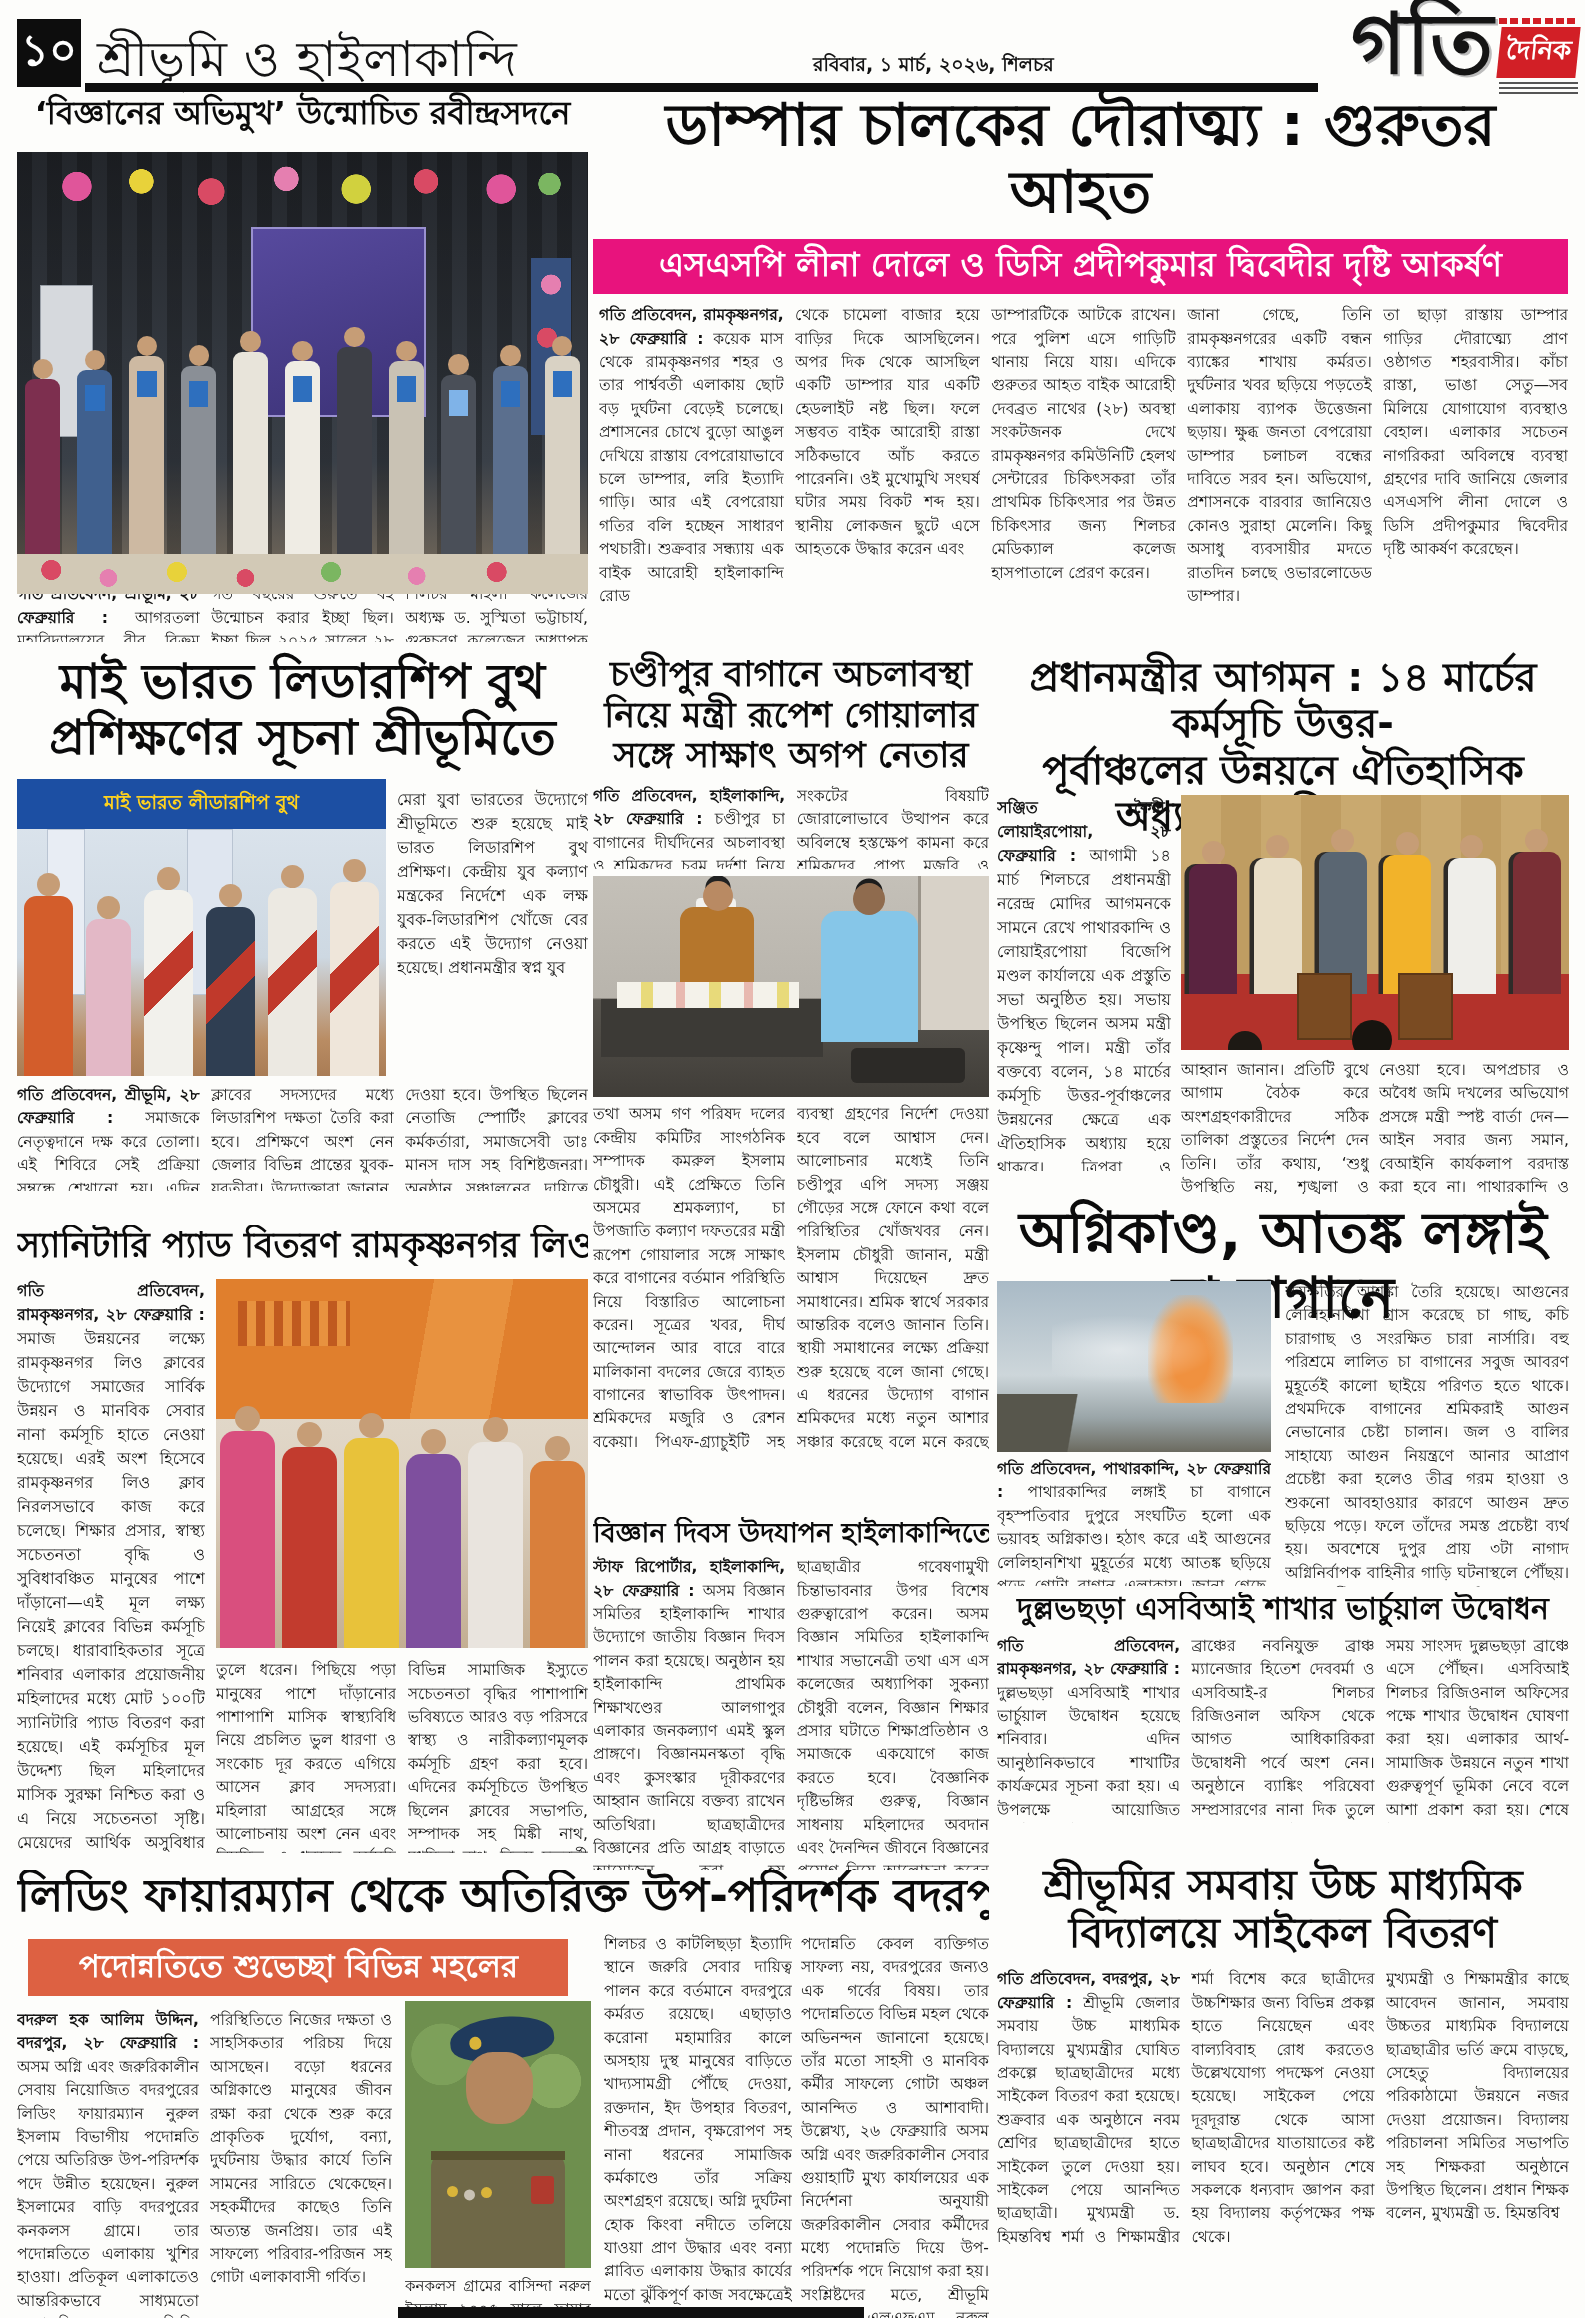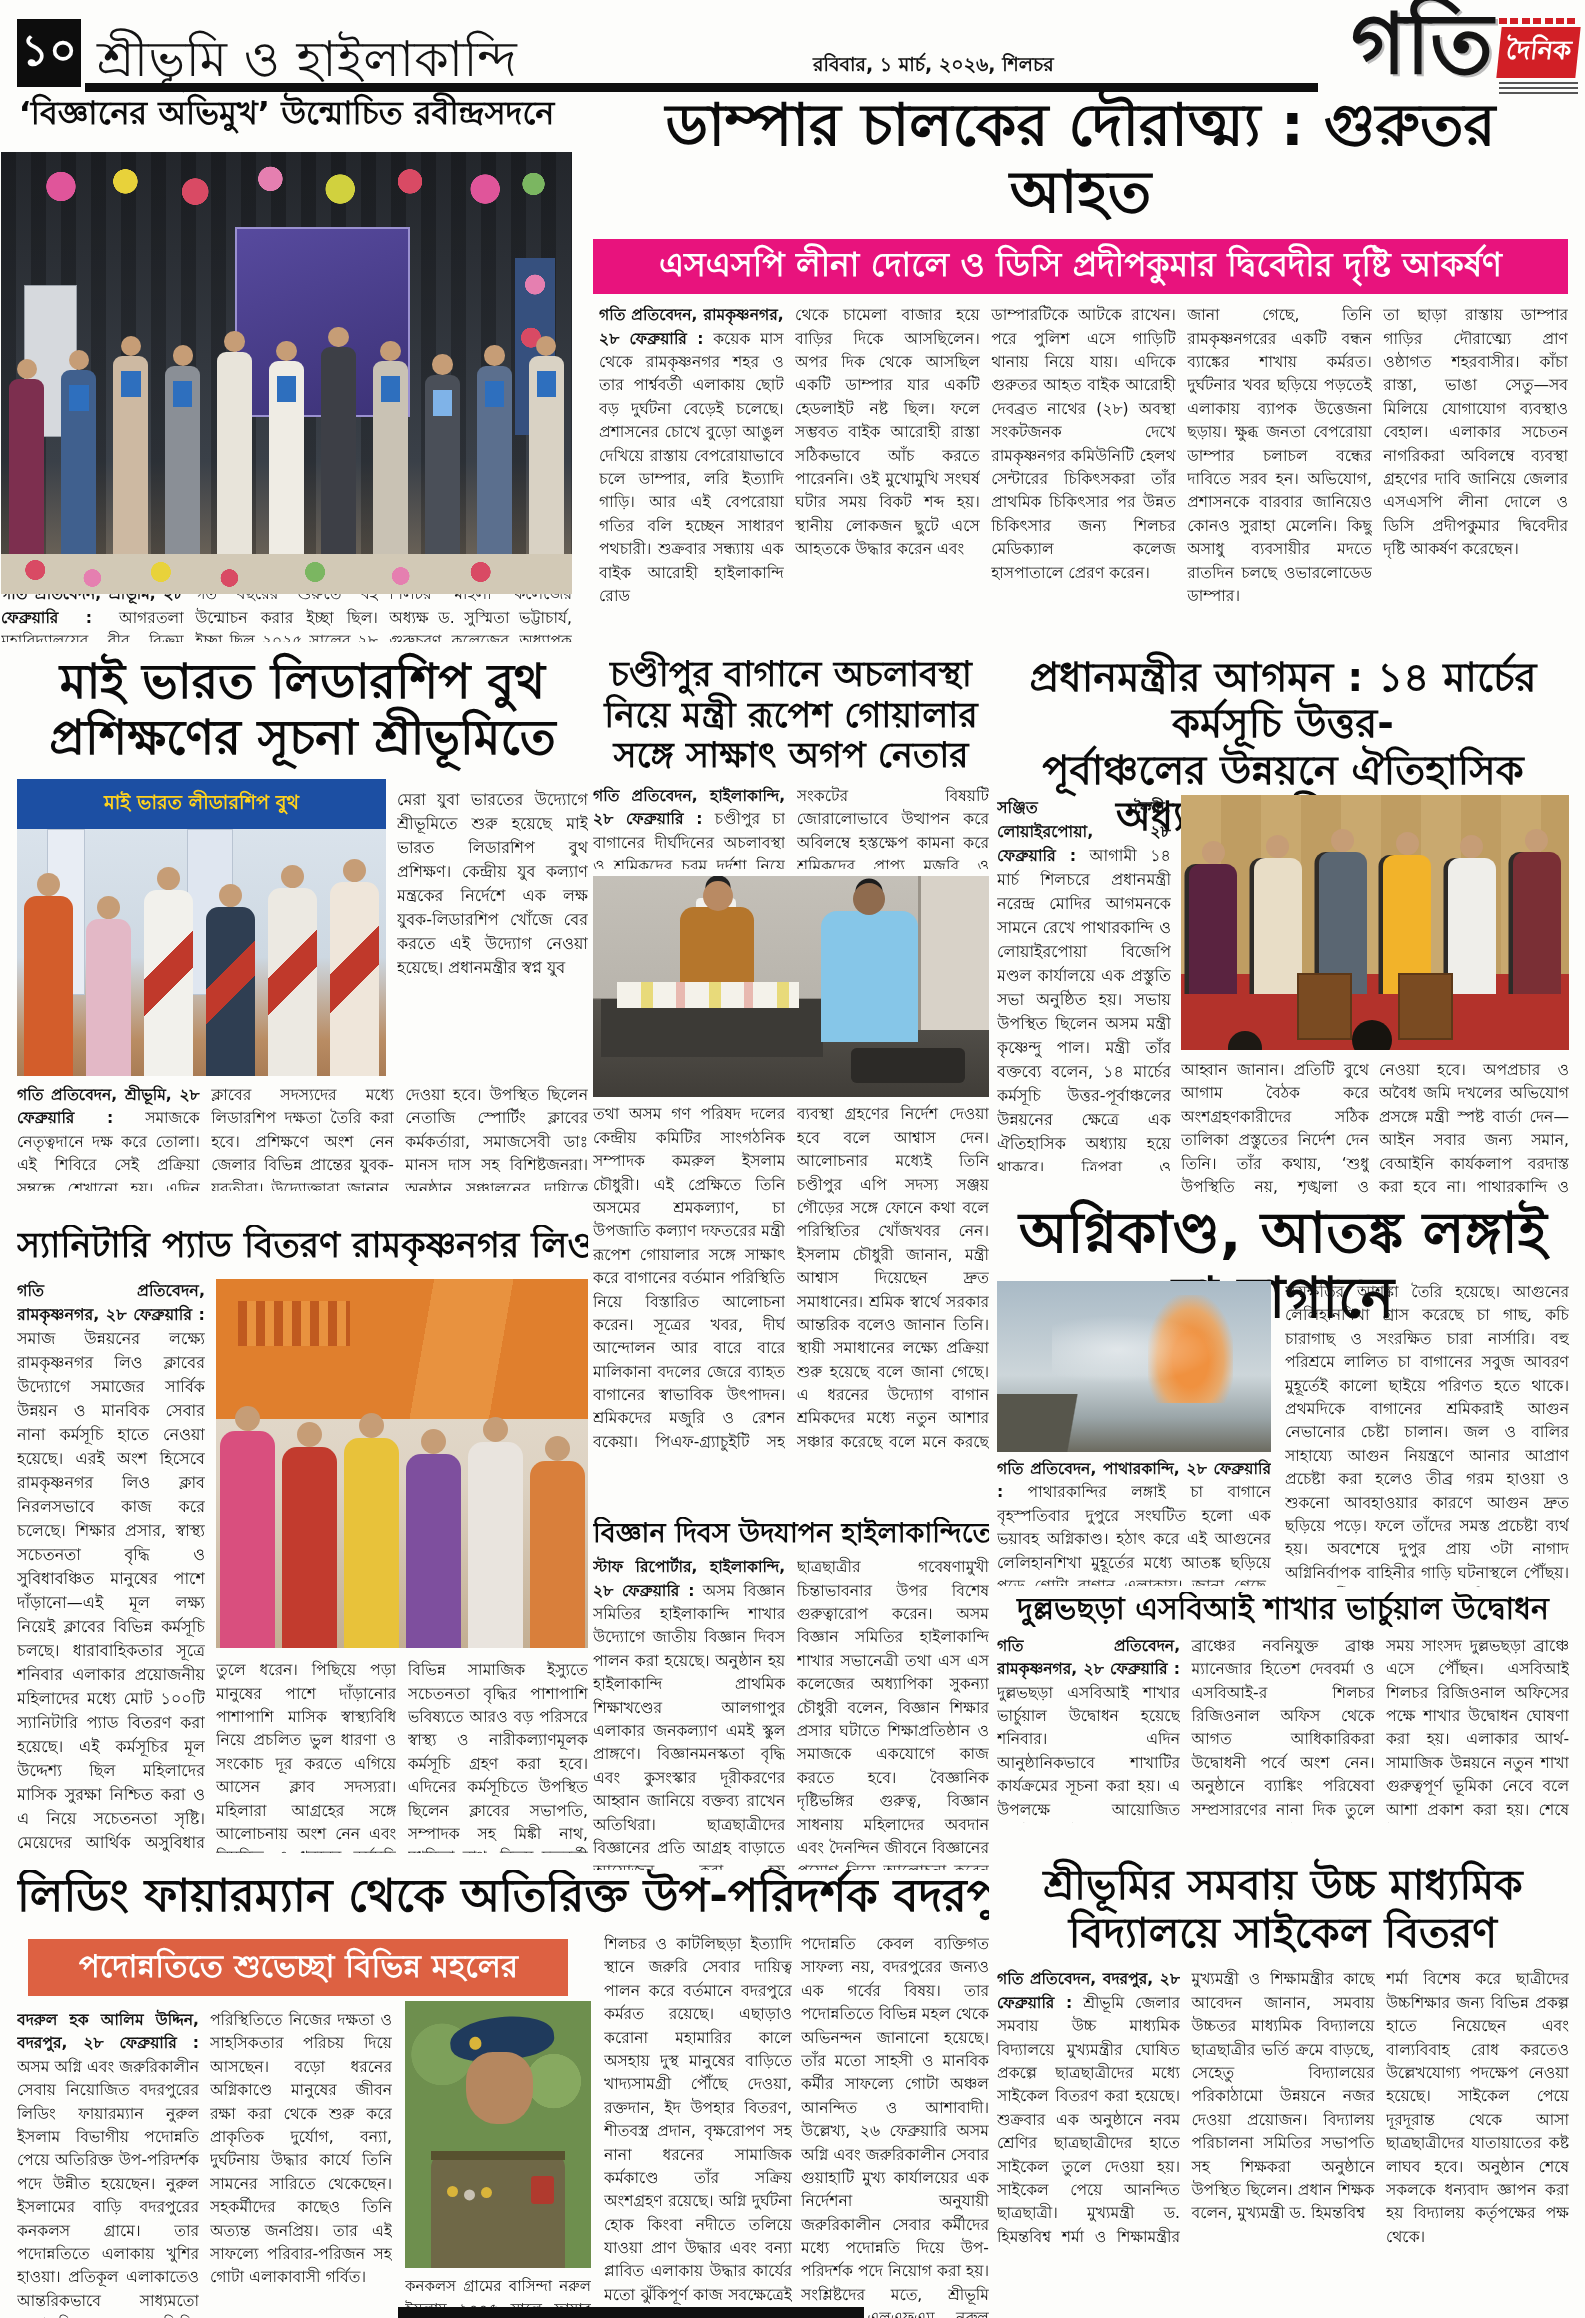--- a/index.html
+++ b/index.html
@@ -50,21 +50,21 @@
   <div class="abs header-rule"></div>
   <div class="abs logo">
     <div class="logo-main">গতি</div>
     <div class="logo-side">
       <div class="logo-tag"></div>
       <div class="logo-daily">দৈনিক</div>
       <div class="logo-lines"></div>
     </div>
   </div>
 
-  <div class="abs" style="left:1px;top:95px;width:571px;">
+  <div class="abs" style="left:17px;top:95px;width:571px;">
     <div class="hl hl-sm">‘বিজ্ঞানের অভিমুখ’ উন্মোচিত রবীন্দ্রসদনে</div>
     <div class="photo" style="left:0;top:57px;width:571px;height:442px;background:linear-gradient(180deg,#23262b 0%,#3a4048 70%,#6a6257 92%,#cfc6b4 92%,#bfb49e 100%);">
       <div class="fig" style="left:0;top:0;width:100%;height:100%;background:repeating-linear-gradient(90deg,rgba(0,0,0,.25) 0 15px,transparent 15px 30px);"></div>
       <div class="fig" style="left:3%;top:2%;width:94%;height:51px;background:radial-gradient(circle 15px at 8% 50%,#e0559a 96%,transparent),radial-gradient(circle 12.5px at 20% 40%,#e8d23a 96%,transparent),radial-gradient(circle 13.6px at 33% 60%,#d94a64 96%,transparent),radial-gradient(circle 12.5px at 47% 35%,#e57fb0 96%,transparent),radial-gradient(circle 15px at 60% 55%,#d1d13e 96%,transparent),radial-gradient(circle 12.5px at 73% 40%,#d94a64 96%,transparent),radial-gradient(circle 15px at 87% 55%,#e0559a 96%,transparent),radial-gradient(circle 11.4px at 96% 45%,#7bb661 96%,transparent);"></div>
       <div class="fig" style="left:41%;top:17%;width:30%;height:42%;background:linear-gradient(160deg,#574a9e,#3c3277);border:2.3px solid #9a91d0;"></div>
       <div class="fig" style="left:4%;top:30%;width:9%;height:34%;background:#d6d9dd;border:1.7px solid #9aa0a8;"></div>
       <div class="fig" style="left:90%;top:24%;width:7%;height:40%;background:radial-gradient(circle 10.2px at 50% 15%,#e57fb0 96%,transparent),radial-gradient(circle 10.2px at 40% 45%,#d94a64 96%,transparent),radial-gradient(circle 10.2px at 60% 75%,#e8d23a 96%,transparent),#36507e;"></div>
       <div class="fig" style="left:0;bottom:8%;width:100%;height:52%;display:flex;justify-content:space-around;align-items:flex-end;">
         <span style="width:35px;height:78%;background:#7d2f4f;border-radius:9px 9px 0 0;position:relative;">
             <i class="head" style="left:7.4px;top:-20.5px;width:20.5px;height:20.5px;"></i>
@@ -290,22 +290,22 @@
       <div class="col">ব্রাঞ্চের নবনিযুক্ত ব্রাঞ্চ ম্যানেজার হিতেশ দেববর্মা ও এসবিআই-র শিলচর রিজিওনাল অফিস থেকে আগত আধিকারিকরা উদ্বোধনী পর্বে অংশ নেন। অনুষ্ঠানে ব্যাঙ্কিং পরিষেবা সম্প্রসারণের নানা দিক তুলে ধরা হয়। ডিজিটাল লেনদেন ও গ্রাহক পরিষেবার মান উন্নয়নে জোর দেওয়া হবে বলে জানানো হয়। এই</div>
       <div class="col">সময় সাংসদ দুল্লভছড়া ব্রাঞ্চে এসে পৌঁছন। এসবিআই শিলচর রিজিওনাল অফিসের পক্ষে শাখার উদ্বোধন ঘোষণা করা হয়। এলাকার আর্থ-সামাজিক উন্নয়নে নতুন শাখা গুরুত্বপূর্ণ ভূমিকা নেবে বলে আশা প্রকাশ করা হয়। শেষে উপস্থিত সবাইকে ধন্যবাদ জানানো হয় ব্যাঙ্ক কর্তৃপক্ষের তরফে।</div>
     </div>
   </div>
 
   <div class="abs" style="left:997px;top:1862px;width:572px;">
     <div class="hl" style="font-size:41px;">শ্রীভূমির সমবায় উচ্চ মাধ্যমিক</div>
     <div class="hl" style="font-size:41px;">বিদ্যালয়ে সাইকেল বিতরণ</div>
     <div class="cols" style="margin-top:11.4px;height:280px;">
       <div class="col"><strong>গতি প্রতিবেদন, বদরপুর, ২৮ ফেব্রুয়ারি :</strong> <span>শ্রীভূমি জেলার সমবায় উচ্চ মাধ্যমিক বিদ্যালয়ে মুখ্যমন্ত্রীর ঘোষিত প্রকল্পে ছাত্রছাত্রীদের মধ্যে সাইকেল বিতরণ করা হয়েছে। শুক্রবার এক অনুষ্ঠানে নবম শ্রেণির ছাত্রছাত্রীদের হাতে সাইকেল তুলে দেওয়া হয়। সাইকেল পেয়ে আনন্দিত ছাত্রছাত্রী। মুখ্যমন্ত্রী ড. হিমন্তবিশ্ব শর্মা ও শিক্ষামন্ত্রীর প্রতি কৃতজ্ঞতা জানান পড়ুয়ারা। রাজ্যসভার প্রাক্তন সাংসদ মিশনরঞ্জন দাস বলেন, ছাত্রছাত্রীদের যাতায়াতের সুবিধার জন্য মুখ্যমন্ত্রীর এই উদ্যোগ প্রশংসনীয়।</span></div>
+      <div class="col">শর্মা বিশেষ করে ছাত্রীদের উচ্চশিক্ষার জন্য বিভিন্ন প্রকল্প হাতে নিয়েছেন এবং বাল্যবিবাহ রোধ করতেও উল্লেখযোগ্য পদক্ষেপ নেওয়া হয়েছে। সাইকেল পেয়ে দূরদূরান্ত থেকে আসা ছাত্রছাত্রীদের যাতায়াতের কষ্ট লাঘব হবে। অনুষ্ঠান শেষে সকলকে ধন্যবাদ জ্ঞাপন করা হয় বিদ্যালয় কর্তৃপক্ষের পক্ষ থেকে।</div>
       <div class="col">মুখ্যমন্ত্রী ও শিক্ষামন্ত্রীর কাছে আবেদন জানান, সমবায় উচ্চতর মাধ্যমিক বিদ্যালয়ে ছাত্রছাত্রীর ভর্তি ক্রমে বাড়ছে, সেহেতু বিদ্যালয়ের পরিকাঠামো উন্নয়নে নজর দেওয়া প্রয়োজন। বিদ্যালয় পরিচালনা সমিতির সভাপতি সহ শিক্ষকরা অনুষ্ঠানে উপস্থিত ছিলেন। প্রধান শিক্ষক বলেন, মুখ্যমন্ত্রী ড. হিমন্তবিশ্ব</div>
-      <div class="col">শর্মা বিশেষ করে ছাত্রীদের উচ্চশিক্ষার জন্য বিভিন্ন প্রকল্প হাতে নিয়েছেন এবং বাল্যবিবাহ রোধ করতেও উল্লেখযোগ্য পদক্ষেপ নেওয়া হয়েছে। সাইকেল পেয়ে দূরদূরান্ত থেকে আসা ছাত্রছাত্রীদের যাতায়াতের কষ্ট লাঘব হবে। অনুষ্ঠান শেষে সকলকে ধন্যবাদ জ্ঞাপন করা হয় বিদ্যালয় কর্তৃপক্ষের পক্ষ থেকে।</div>
     </div>
   </div>
 
   <div class="abs" style="left:17px;top:1870px;width:972px;height:448px;">
     <div class="hl hl-1line" style="font-size:45px;">লিডিং ফায়ারম্যান থেকে অতিরিক্ত উপ-পরিদর্শক বদরপুরের নুরুল</div>
     <div class="banner banner-orange" style="position:absolute;left:11.4px;top:69px;width:540px;height:57px;">পদোন্নতিতে শুভেচ্ছা বিভিন্ন মহলের</div>
     <div class="col" style="position:absolute;left:0;top:139px;width:182px;height:310px;"><strong>বদরুল হক আলিম উদ্দিন, বদরপুর, ২৮ ফেব্রুয়ারি :</strong> <span>অসম অগ্নি এবং জরুরিকালীন সেবায় নিয়োজিত বদরপুরের লিডিং ফায়ারম্যান নুরুল ইসলাম বিভাগীয় পদোন্নতি পেয়ে অতিরিক্ত উপ-পরিদর্শক পদে উন্নীত হয়েছেন। নুরুল ইসলামের বাড়ি বদরপুরের কনকলস গ্রামে। তার পদোন্নতিতে এলাকায় খুশির হাওয়া। প্রতিকূল এলাকাতেও আন্তরিকভাবে সাধ্যমতো সেবা দিয়ে এসেছেন তিনি। দীর্ঘ কর্মজীবনে নানা প্রতিকূল</span></div>
     <div class="col" style="position:absolute;left:193px;top:139px;width:182px;height:310px;">পরিস্থিতিতে নিজের দক্ষতা ও সাহসিকতার পরিচয় দিয়ে আসছেন। বড়ো ধরনের অগ্নিকাণ্ডে মানুষের জীবন রক্ষা করা থেকে শুরু করে প্রাকৃতিক দুর্যোগ, বন্যা, দুর্ঘটনায় উদ্ধার কার্যে তিনি সামনের সারিতে থেকেছেন। সহকর্মীদের কাছেও তিনি অত্যন্ত জনপ্রিয়। তার এই সাফল্যে পরিবার-পরিজন সহ গোটা এলাকাবাসী গর্বিত।</div>
     <div class="photo" style="left:388px;top:131px;width:186px;height:267px;background:radial-gradient(circle 51px at 20% 20%,#7da05a 0 60%,transparent 61%),radial-gradient(circle 45px at 80% 30%,#87a960 0 60%,transparent 61%),radial-gradient(circle 57px at 60% 75%,#55763c 0 60%,transparent 61%),#6e8f4e;">
       <div class="fig" style="left:24%;top:6%;width:56%;height:16%;background:#1f3a5c;border-radius:50% 50% 40% 40%;transform:rotate(-6deg);">

